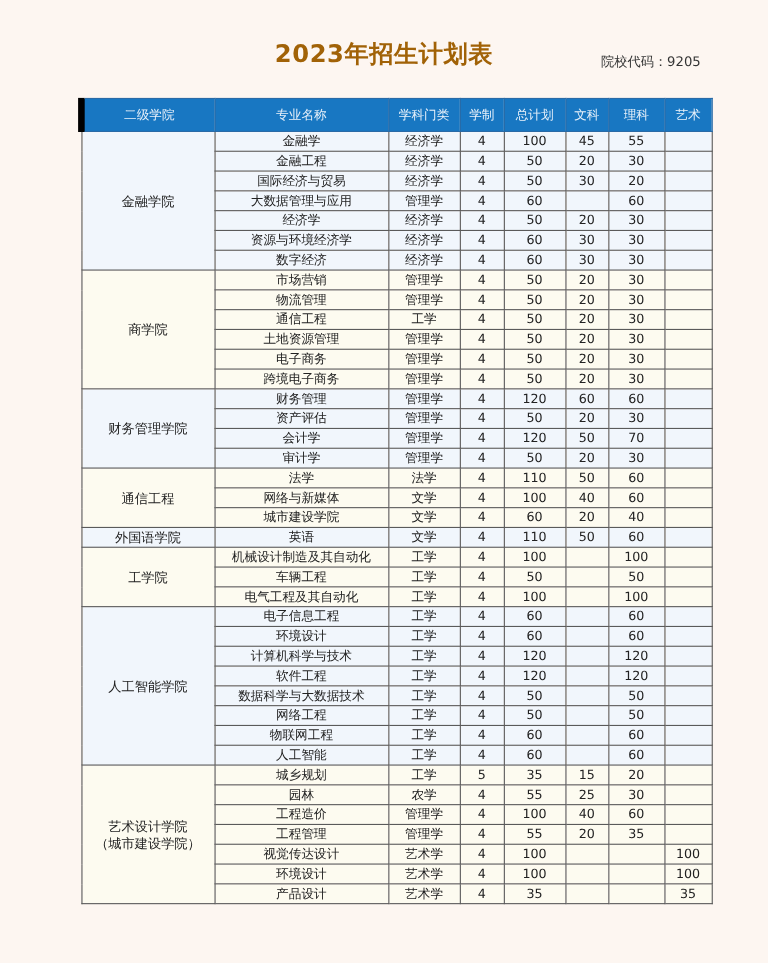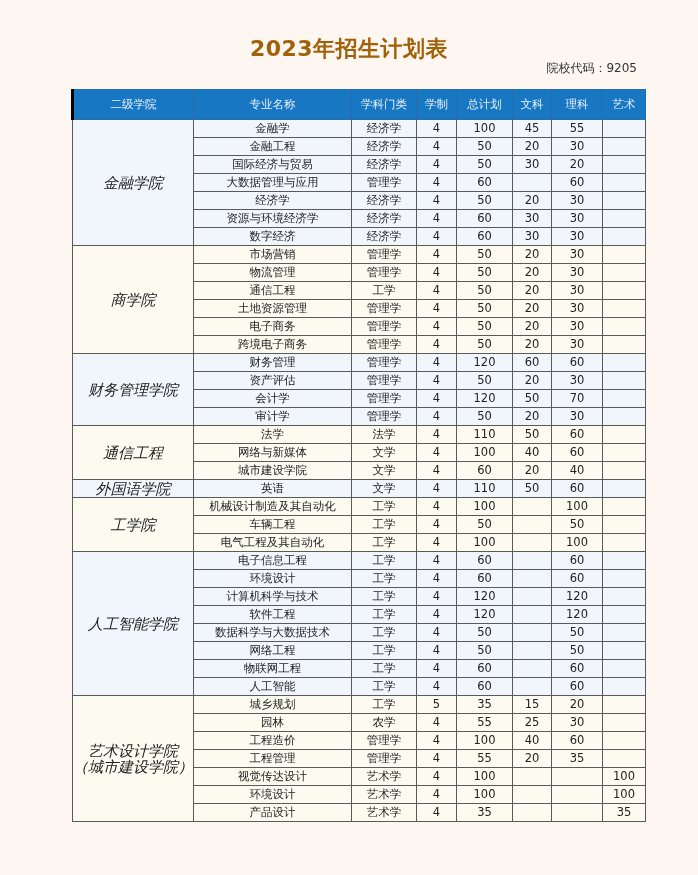--- a/index.html
+++ b/index.html
@@ -5,36 +5,36 @@
   html, body { margin:0; padding:0; }
   body {
     width:698px; height:875px; background:#fdf6f1; position:relative; overflow:hidden;
     font-family:"DejaVu Sans", "Liberation Sans", sans-serif; color:#222;
   }
   .title {
     position:absolute; top:34px; left:0; width:698px; text-align:center;
     font-size:22px; font-weight:bold; color:#a16207; letter-spacing:0.5px;
   }
   .code {
-    position:absolute; top:60px; right:61px; font-size:12px; color:#333;
+    position:absolute; top:48px; right:61px; font-size:12px; color:#333;
   }
   table {
     position:absolute; top:89px; left:71px; border-collapse:collapse;
     table-layout:fixed; width:573px;
   }
   th {
     background:#1877c2; color:#e8f1fa; font-weight:normal; font-size:11.5px;
     height:29px; border:1px solid #2a6aa6; border-left:1px solid #7fb0de; padding:0;
   }
-  th:first-child { border-left:3px solid #000000; }
+  th:first-child { border-left:6px solid #000000; }
   td {
     border:1px solid #5a5a5a; height:17px; padding:0; font-size:11.5px;
     text-align:center; line-height:17px; white-space:nowrap; overflow:hidden;
   }
-  td.college { font-size:15px; line-height:16px; white-space:normal;font-style:italic; }
+  td.college { font-size:12px; line-height:16px; white-space:normal; }
   tr.g-blue td { background:#f1f6fc; }
   tr.g-cream td { background:#fdfbf0; }
 </style>
 </head>
 <body>
 
 <div class="title">2023年招生计划表</div>
 <div class="code">院校代码：9205</div>
 
 <table>

